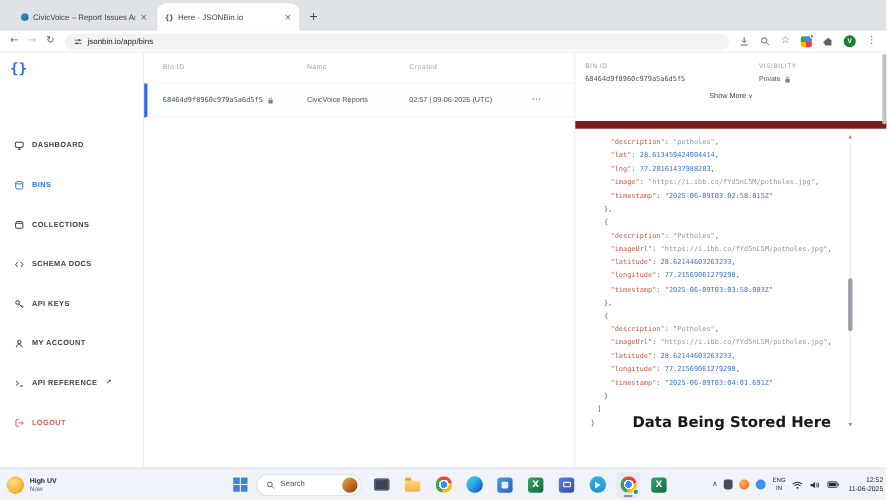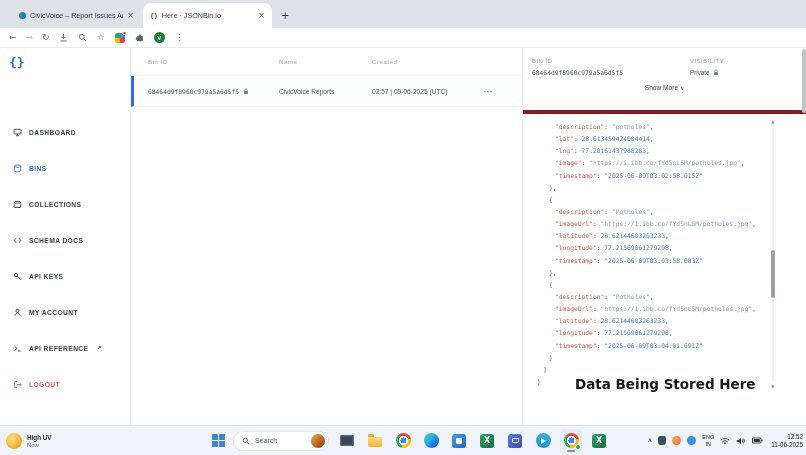--- a/index.html
+++ b/index.html
@@ -62,21 +62,21 @@
 
   
   .detail{flex:1;position:relative}
   .dtop{display:flex;padding:10px 0 0 9px}
   .dlabel{font-size:5.9px;letter-spacing:0.5px;color:#9aa0a6}
   .dval{margin-top:5px;font-size:6.3px;color:#4a4f55;font-family:"DejaVu Sans Mono",monospace}
   .dcol1{width:158px}
   .dval.plain{font-family:"Liberation Sans",sans-serif;display:flex;align-items:center;gap:3px}
   .showmore{margin-top:8px;text-align:center;font-size:6.6px;color:#3a3f45;cursor:pointer}
   .showmore .glyph{font-size:5.5px;margin-left:2px}
-  .code-area{position:absolute;top:62px;left:0;right:0;bottom:0;border-top:4px solid #7f1d1d;overflow:hidden}
+  .code-area{position:absolute;top:62px;left:0;right:0;bottom:0;border-top:7px solid #7f1d1d;overflow:hidden}
   .json-lines{position:absolute;top:7px;left:14px;font-family:"DejaVu Sans Mono",monospace;font-size:6.3px}
   .code-line{height:12.15px;line-height:12.15px;white-space:nowrap}
   .jscroll{position:absolute;top:6px;bottom:36px;right:29px;width:8px}
   .jarrow{position:absolute;left:0;width:8px;text-align:center;font-size:4.3px;color:#8a8f94;cursor:pointer}
   .jarrow.up{top:0}.jarrow.down{bottom:0}
   .jtrack{position:absolute;top:8px;bottom:8px;left:3px;width:2px;background:#f0f0f0}
   .jthumb{position:absolute;top:130px;left:2px;width:4px;height:48px;border-radius:2px;background:#9aa0a6;cursor:grab}
   .annotation{position:absolute;left:52px;bottom:33px;font-size:13.5px;font-weight:bold;color:#15181c;font-family:"DejaVu Sans",sans-serif;white-space:nowrap}
 
   
@@ -132,20 +132,31 @@
       <span class="tab-title">Here · JSONBin.io</span>
       <span class="tab-close glyph">×</span>
     </div>
     <div class="newtab glyph">+</div>
   </div>
 
   <div class="navbar">
     <span class="nav-ic glyph">←</span>
     <span class="nav-ic glyph disabled">→</span>
     <span class="nav-ic glyph">↻</span>
+    <div class="urlbar">
+      <svg width="8" height="8" viewBox="0 0 10 10">
+          <g stroke="#5f6368" stroke-width="1" fill="none">
+            <line x1="1" y1="3.2" x2="9" y2="3.2"></line>
+            <line x1="1" y1="6.8" x2="9" y2="6.8"></line>
+          </g>
+          <circle cx="6.2" cy="3.2" r="1.3" fill="#5f6368"></circle>
+          <circle cx="3.6" cy="6.8" r="1.3" fill="#5f6368"></circle>
+        </svg>
+      <span>jsonbin.io/app/bins</span>
+    </div>
     <div class="nav-right">
       <svg width="9" height="9" viewBox="0 0 10 10">
           <g stroke="#5f6368" stroke-width="1" fill="none">
             <path d="M5 1v5"></path>
             <path d="M2.8 4.2L5 6.4l2.2-2.2"></path>
             <path d="M1.5 8.8h7"></path>
           </g>
         </svg>
       <svg width="9" height="9" viewBox="0 0 10 10">
           <circle cx="4.2" cy="4.2" r="2.7" stroke="#5f6368" fill="none" stroke-width="1"></circle>

